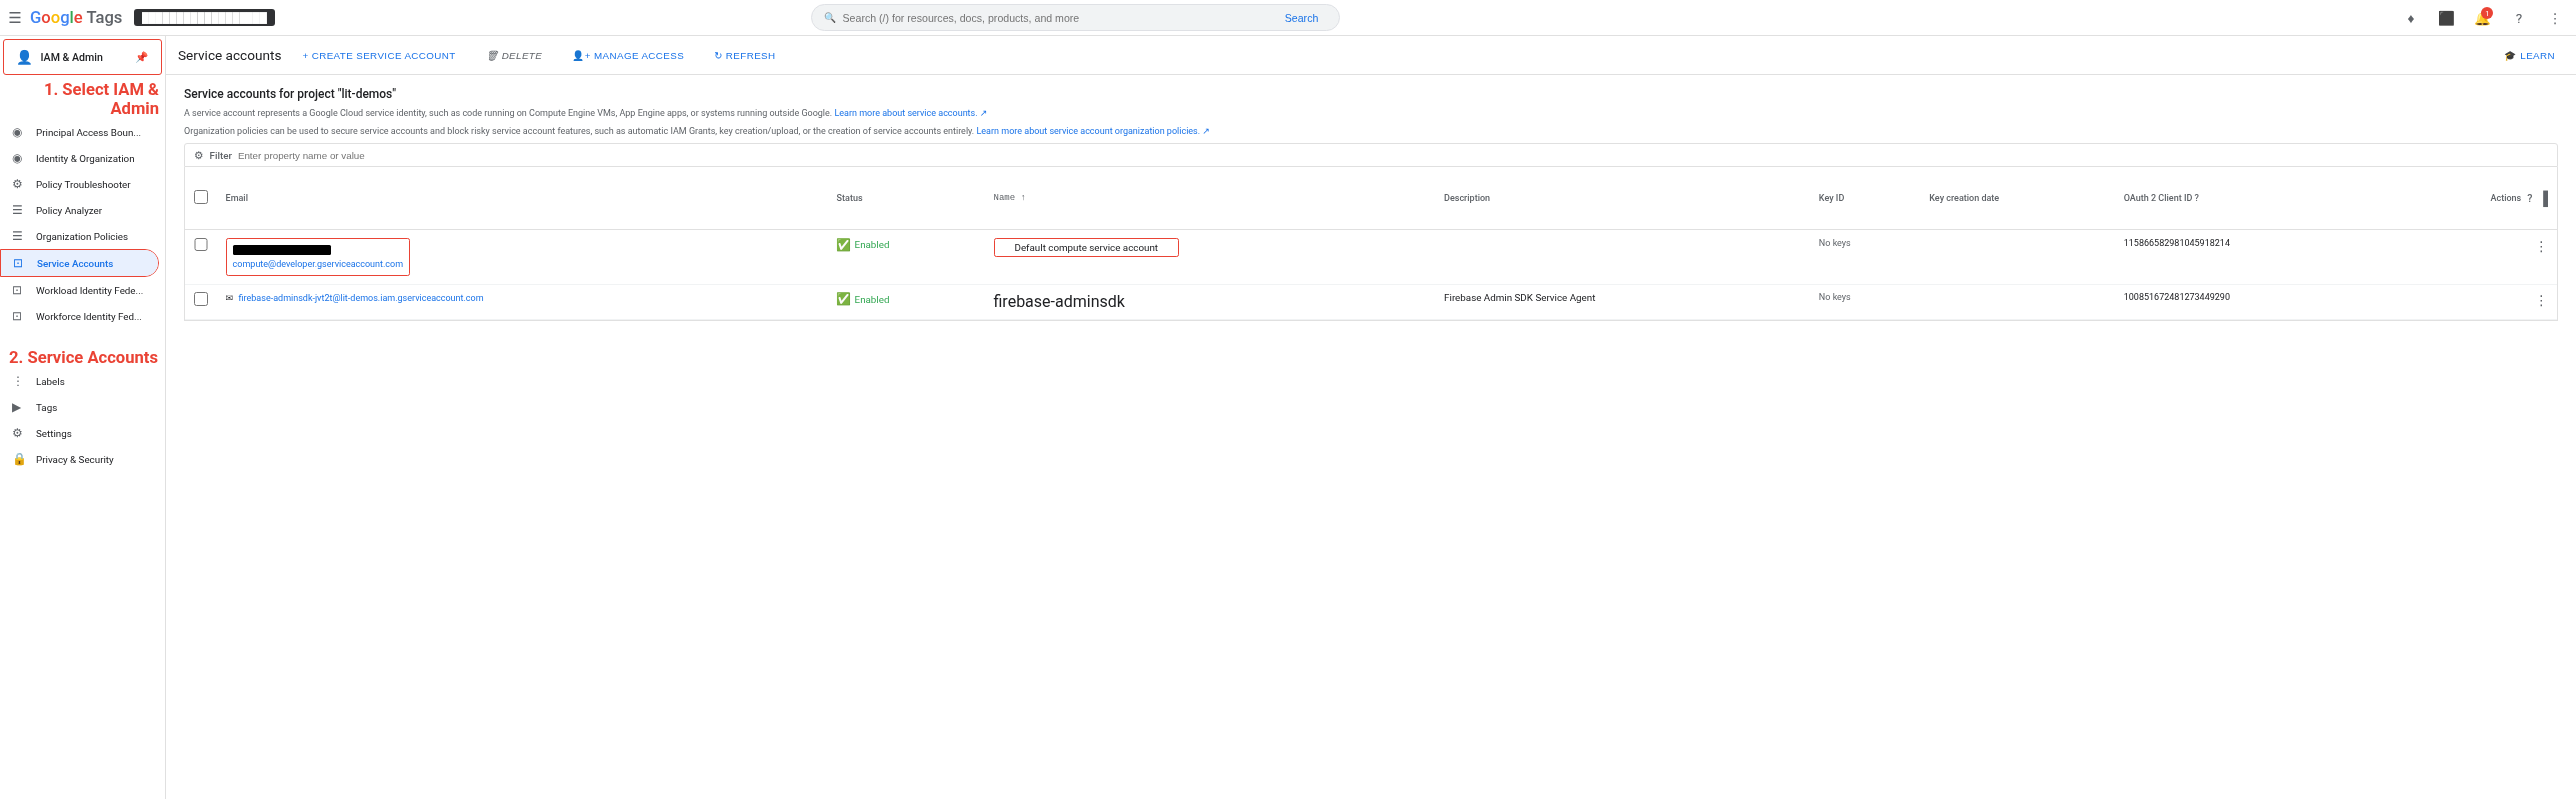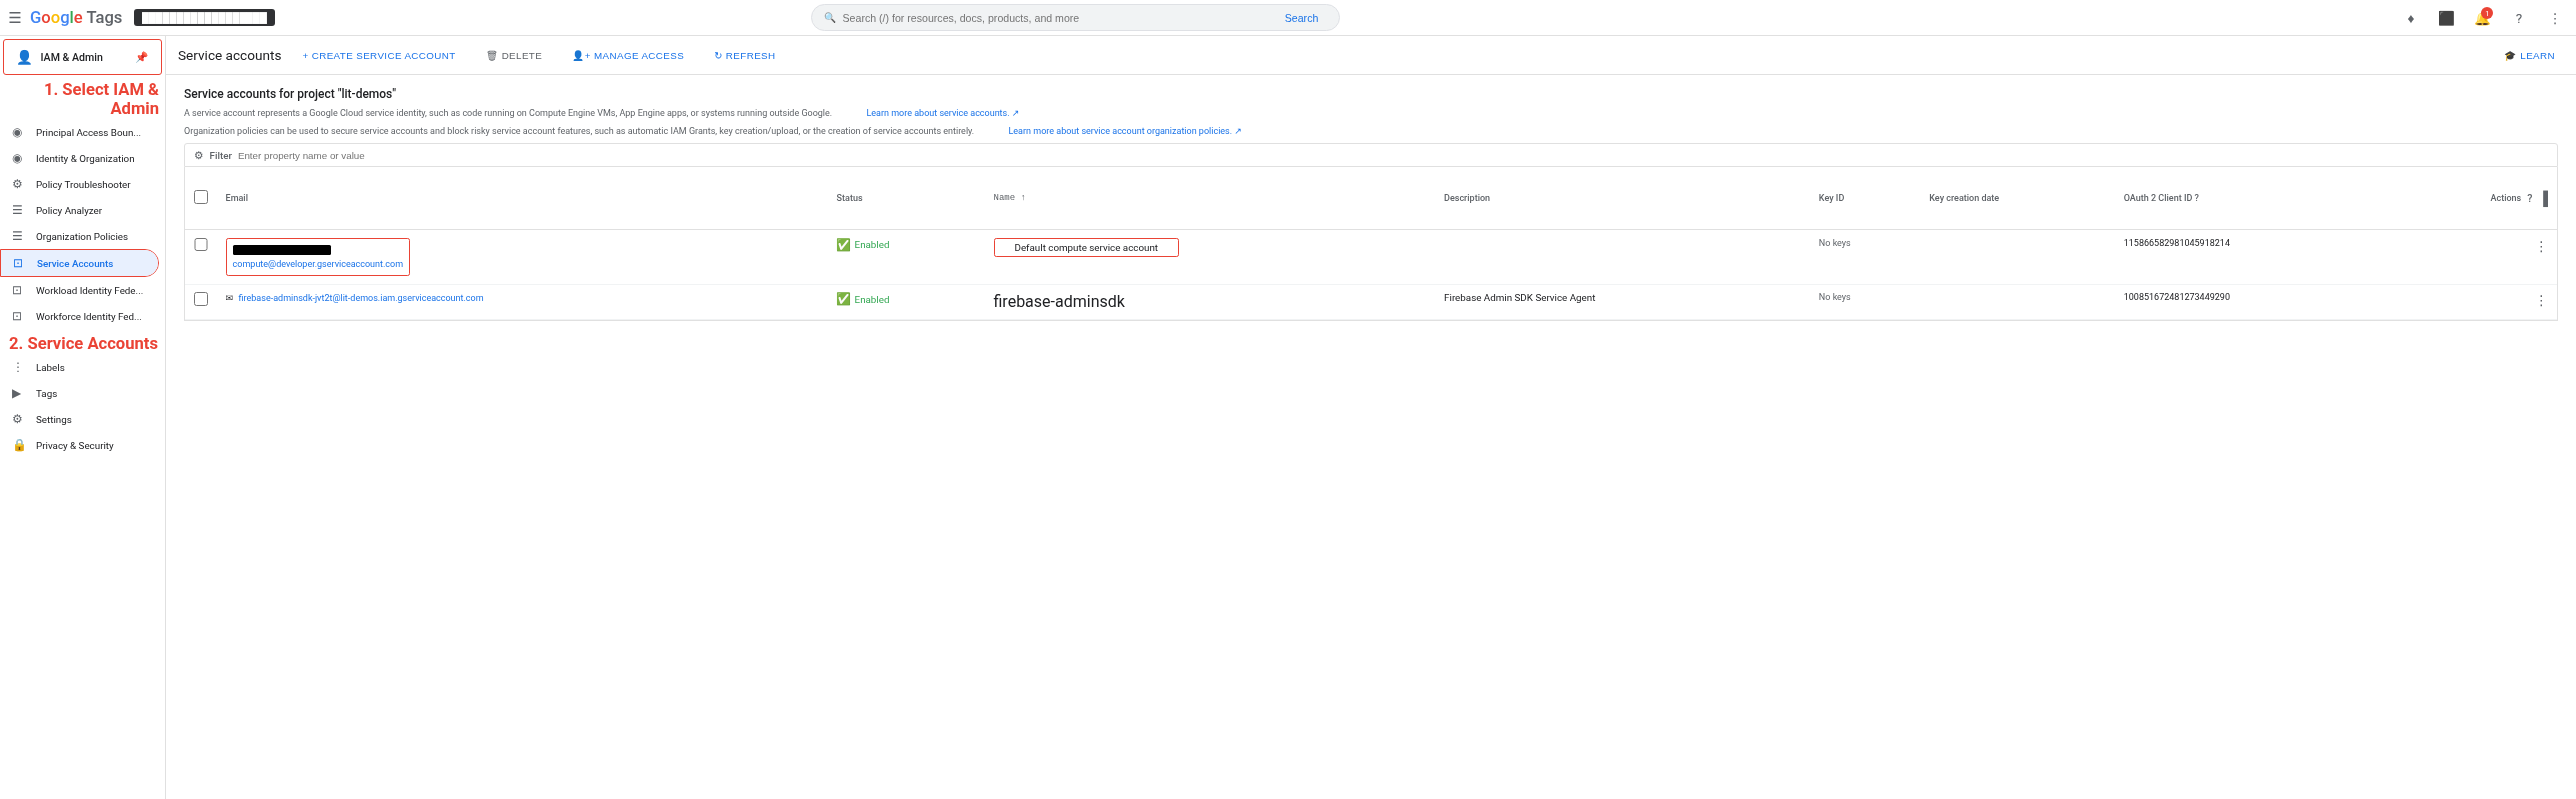--- a/index.html
+++ b/index.html
@@ -146,29 +146,29 @@
       padding: 4.5px 9px;
       border: none;
       background: transparent;
       color: #1a73e8;
       font-size: 9.8px;
       font-weight: 500;
       cursor: pointer;
       text-transform: uppercase;
       letter-spacing: 0.4px;
     }
-    .toolbar-btn-danger { color: #5f6368; }
+    .toolbar-btn-danger { color: #5f6368; font-style: italic; }
     .toolbar-btn-right { margin-left: auto; }
 
     
     .content { padding: 12px 18px; flex: 1; }
 
     .content-title { font-size: 12px; font-weight: 500; margin-bottom: 6px; }
     .content-desc { font-size: 9px; color: #5f6368; margin-bottom: 4.5px; line-height: 1.5; }
-    .content-desc a { color: #1a73e8; text-decoration: none; margin-left: 32px; }
+    .content-desc a { color: #1a73e8; text-decoration: none; }
     .annotation-title {
       font-size: 19.6px;
       font-weight: 400;
       color: #EA4335;
       text-align: center;
       margin: 9px 0 12px 0;
     }
 
     
     .filter-bar {
@@ -314,21 +314,21 @@
 
     <div class="sidebar-item">
       <span class="sidebar-item-icon">⊡</span>
       <span>Workload Identity Fede...</span>
     </div>
     <div class="sidebar-item">
       <span class="sidebar-item-icon">⊡</span>
       <span>Workforce Identity Fed...</span>
     </div>
 
-    <div style="padding: 1.5px 6px; margin-top: 3px;">
+    <div style="padding: 1.5px 6px; margin-top: 17px;">
       <span class="annotation-label">2. Service Accounts</span>
     </div>
 
     <div class="sidebar-item">
       <span class="sidebar-item-icon">⋮</span>
       <span>Labels</span>
     </div>
     <div class="sidebar-item">
       <span class="sidebar-item-icon">▶</span>
       <span>Tags</span>

